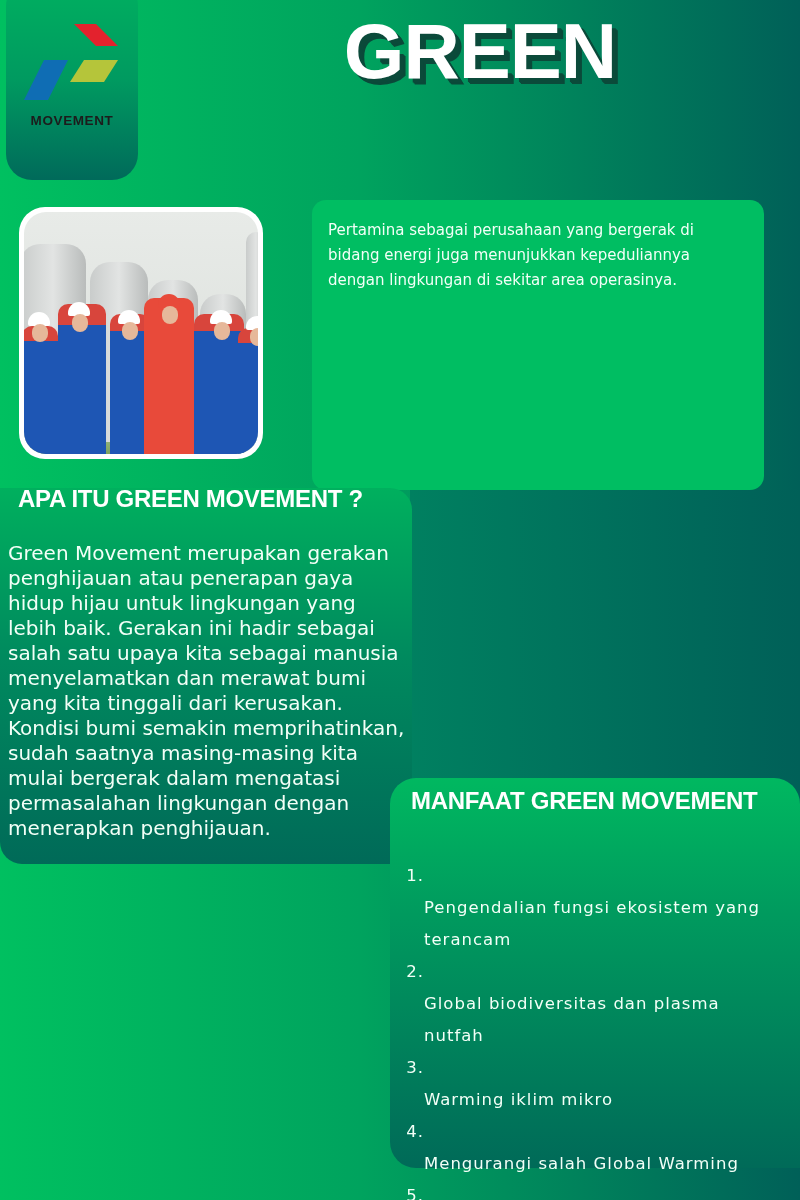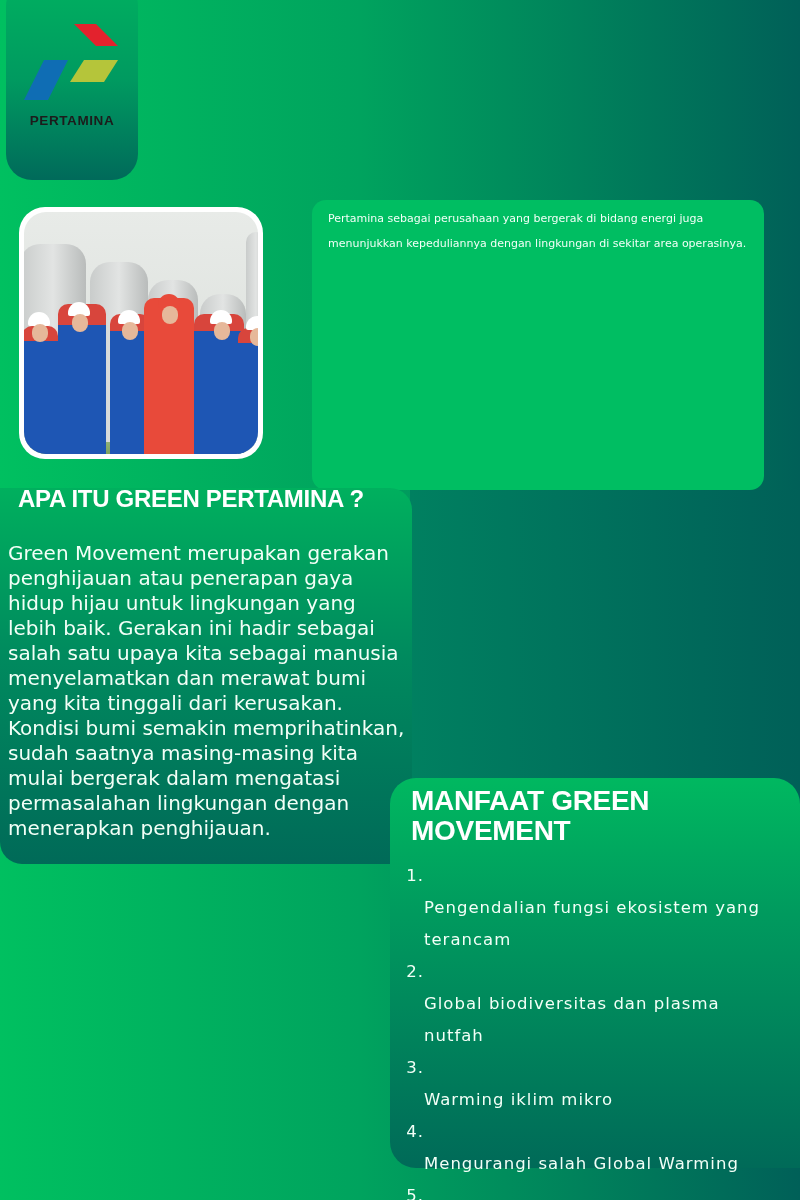--- a/index.html
+++ b/index.html
@@ -44,21 +44,21 @@
   .worker { position:absolute; bottom:0; border-radius:10px 10px 0 0; }
   .helmet { position:absolute; width:22px; height:14px; border-radius:11px 11px 2px 2px; background:#fff; }
   .face { position:absolute; width:16px; height:18px; border-radius:8px; background:#e6b89a; }
 
   
   .intro-box {
     left:312px; top:200px; width:452px; height:290px; border-radius:14px;
     background:#00be62; box-sizing:border-box; padding:6px 14px 0 16px;
   }
   .intro-box p {
-    margin:0 0 10px 0; font-size:11px; line-height:25px; color:#f2fff7;
+    margin:12px 0 10px 0; font-size:15px; line-height:25px; color:#f2fff7;
   }
 
   
   .apa-box {
     left:0; top:488px; width:412px; height:376px; border-radius:0 22px 22px 22px;
     background: linear-gradient(180deg, #00b05e 0%, #008a5e 45%, #006a58 100%);
   }
   .apa-title {
     left:18px; top:484px; width:380px;
     font-family:"Liberation Sans", sans-serif; font-weight:bold;
@@ -76,42 +76,43 @@
   }
 
   
   .manfaat-box {
     left:390px; top:778px; width:410px; height:390px; border-radius:26px 26px 0 26px;
     background: linear-gradient(180deg, #00b860 0%, #009a5e 35%, #006a58 100%);
   }
   .manfaat-title {
     left:411px; top:786px; width:360px;
     font-family:"Liberation Sans", sans-serif; font-weight:bold;
-    font-size:28px; line-height:30px; color:#fff; letter-spacing:-0.3px;
+    font-size:24px; line-height:30px; color:#fff; letter-spacing:-0.3px;
   }
   .manfaat-list {
     left:402px; top:860px; width:360px; margin:0; padding:0; list-style:none;
     font-size:16.5px; line-height:32px; letter-spacing:1px; color:#f2fff7;
   }
   .manfaat-list li { display:flex; }
   .manfaat-list .num { width:22px; flex:none; text-align:right; padding-right:0; }
   .manfaat-list .txt { flex:1;margin-top:32px; }
 </style>
 </head>
 <body>
 
 <div class="abs logo-card"></div>
 <svg class="abs logo-mark" viewBox="0 0 100 78">
   <polygon points="52,0 74,0 96,22 74,22" fill="#e3222d"></polygon>
   <polygon points="22,36 46,36 26,76 2,76" fill="#0f6db4"></polygon>
   <polygon points="62,36 96,36 82,58 48,58" fill="#b5c53a"></polygon>
 </svg>
-<div class="abs logo-text">PERTAMINA</div>
+<div class="abs logo-text">MOVEMENT</div>
 
 <div class="abs title">
+  <div>GREEN</div>
 </div>
 
 <div class="abs photo-frame">
   <div class="photo" title="Pertamina workers in safety uniforms and helmets standing in front of storage tanks">
     <div class="tank" style="left:-4px; top:32px; width:66px; height:200px;"></div>
     <div class="tank" style="left:66px; top:50px; width:58px; height:180px;"></div>
     <div class="tank" style="left:124px; top:68px; width:50px; height:160px;"></div>
     <div class="tank" style="left:176px; top:82px; width:46px; height:150px;"></div>
     <div class="tank" style="left:222px; top:20px; width:20px; height:220px;"></div>
 
@@ -136,21 +137,21 @@
   </div>
 </div>
 
 <div class="abs intro-box">
   <p>Pertamina sebagai perusahaan yang bergerak di bidang energi juga menunjukkan kepeduliannya dengan lingkungan di sekitar area operasinya.</p>
 </div>
 
 <div class="abs dark-panel"></div>
 
 <div class="abs apa-box"></div>
-<div class="abs apa-title">APA ITU GREEN PERTAMINA ?</div>
+<div class="abs apa-title">APA ITU GREEN MOVEMENT ?</div>
 <div class="abs apa-body">Green Movement merupakan gerakan penghijauan atau penerapan gaya hidup hijau untuk lingkungan yang lebih baik. Gerakan ini hadir sebagai salah satu upaya kita sebagai manusia menyelamatkan dan merawat bumi yang kita tinggali dari kerusakan. Kondisi bumi semakin memprihatinkan, sudah saatnya masing-masing kita mulai bergerak dalam mengatasi permasalahan lingkungan dengan menerapkan penghijauan.</div>
 
 <div class="abs manfaat-box"></div>
 <div class="abs manfaat-title">MANFAAT GREEN MOVEMENT</div>
 <ul class="abs manfaat-list">
   <li>
       <span class="num">1.</span>
       <span class="txt">Pengendalian fungsi ekosistem yang terancam</span>
     </li>
   <li>

